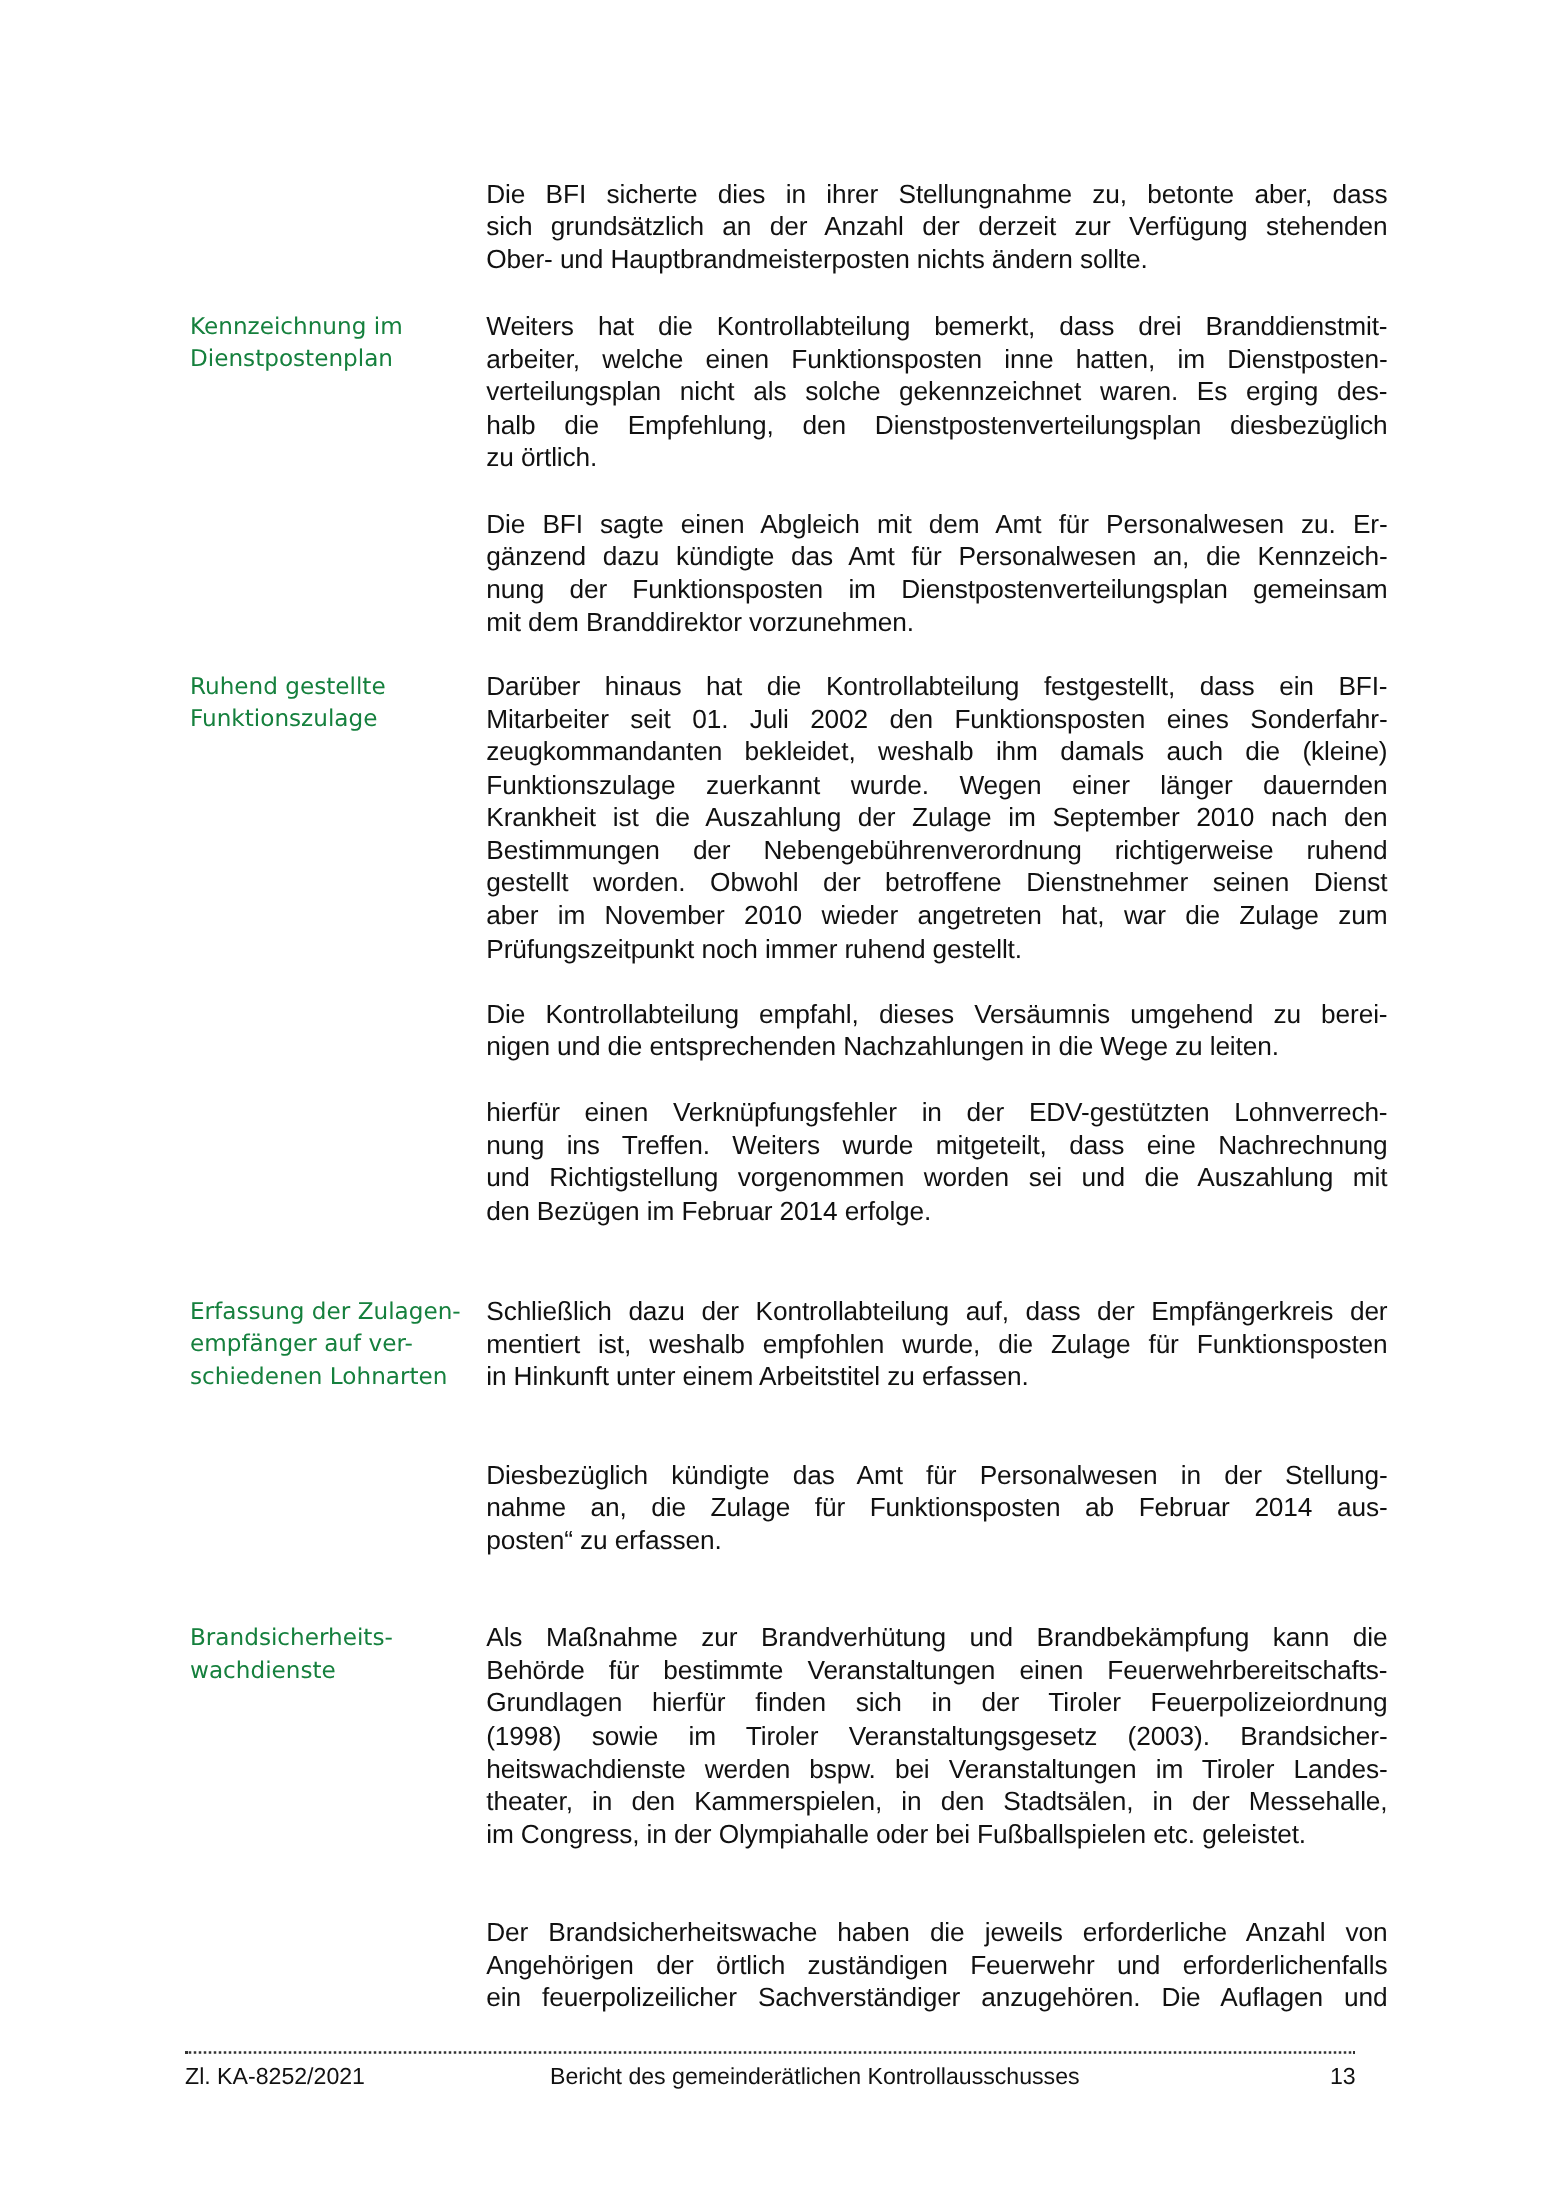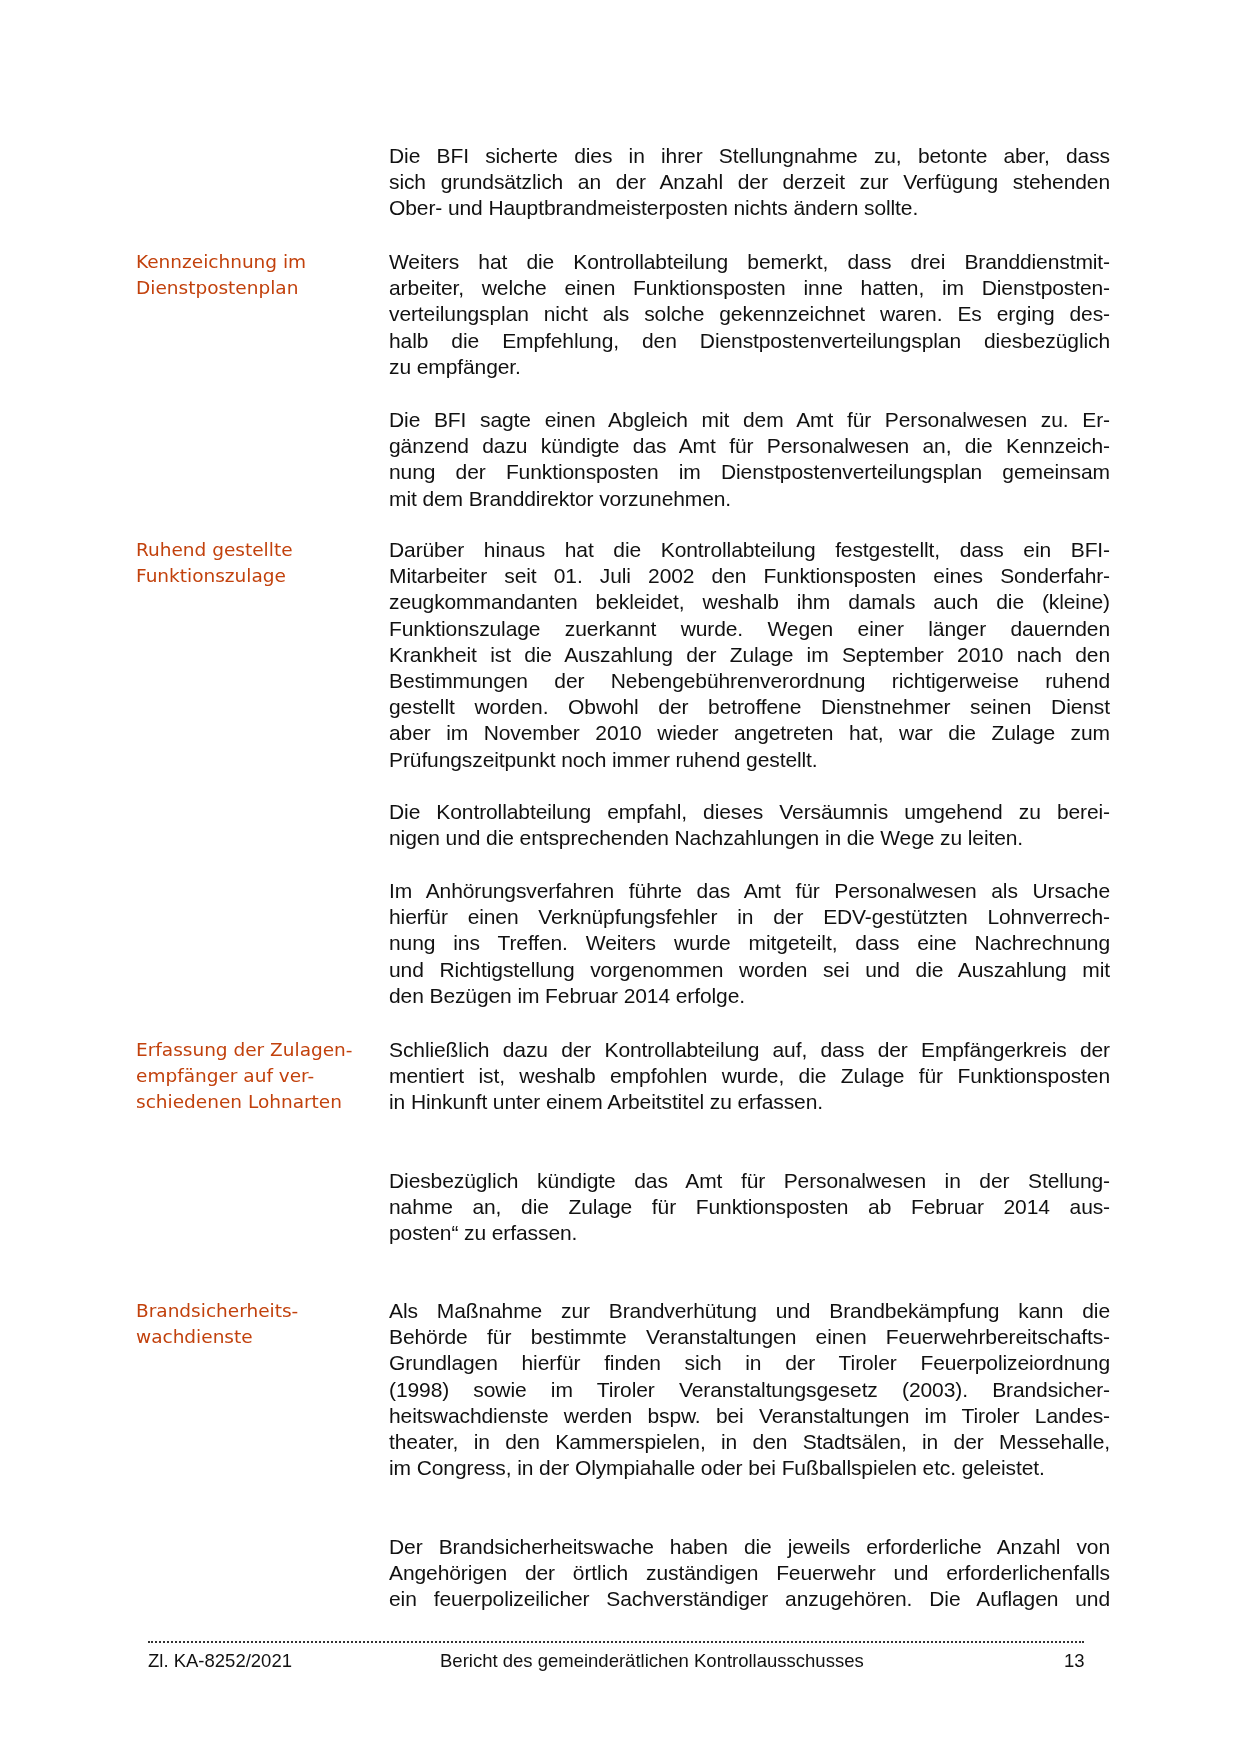--- a/index.html
+++ b/index.html
@@ -1,21 +1,21 @@
 <!DOCTYPE html>
 <html><head>
   <meta charset="utf-8">
   <style>
     html, body { margin: 0; padding: 0; background: #ffffff; }
     body { width: 1241px; height: 1754px; position: relative; overflow: hidden; }
     .page { position: absolute; left: 0; top: 0; width: 1241px; height: 1430px; text-decoration: underline; }
     .side {
-      position: absolute; left: 136px; width: 230px;
+      position: absolute; left: 152px; width: 230px;
       font-family: "DejaVu Sans", sans-serif; font-size: 18.5px; line-height: 26px;
-      color: #c2410c;
+      color: #15803d;
     }
     .side span { display: block; white-space: nowrap; }
     .para {
       position: absolute; left: 389px; width: 721px;
       font-family: "Liberation Sans", sans-serif; font-size: 21px; line-height: 26.2px;
       color: #111111; text-align: justify; letter-spacing: -0.1px;
     }
     .para span { display: block; text-align: justify; text-align-last: justify; white-space: nowrap; }
     .para span.last { text-align-last: left; }
     .footer-rule {
@@ -40,21 +40,21 @@
 
   <div class="side" style="top:249px">
     <span>Kennzeichnung im</span>
     <span>Dienstpostenplan</span>
   </div>
   <div class="para" style="top:249px">
     <span>Weiters hat die Kontrollabteilung bemerkt, dass drei Branddienstmit-</span>
     <span>arbeiter, welche einen Funktionsposten inne hatten, im Dienstposten-</span>
     <span>verteilungsplan nicht als solche gekennzeichnet waren. Es erging des-</span>
     <span>halb die Empfehlung, den Dienstpostenverteilungsplan diesbezüglich</span>
-    <span class="last">zu empfänger.</span>
+    <span class="last">zu örtlich.</span>
   </div>
   <div class="para" style="top:407px">
     <span>Die BFI sagte einen Abgleich mit dem Amt für Personalwesen zu. Er-</span>
     <span>gänzend dazu kündigte das Amt für Personalwesen an, die Kennzeich-</span>
     <span>nung der Funktionsposten im Dienstpostenverteilungsplan gemeinsam</span>
     <span class="last">mit dem Branddirektor vorzunehmen.</span>
   </div>
 
   <div class="side" style="top:537px">
     <span>Ruhend gestellte</span>
@@ -69,21 +69,20 @@
     <span>Bestimmungen der Nebengebührenverordnung richtigerweise ruhend</span>
     <span>gestellt worden. Obwohl der betroffene Dienstnehmer seinen Dienst</span>
     <span>aber im November 2010 wieder angetreten hat, war die Zulage zum</span>
     <span class="last">Prüfungszeitpunkt noch immer ruhend gestellt.</span>
   </div>
   <div class="para" style="top:799px">
     <span>Die Kontrollabteilung empfahl, dieses Versäumnis umgehend zu berei-</span>
     <span class="last">nigen und die entsprechenden Nachzahlungen in die Wege zu leiten.</span>
   </div>
   <div class="para" style="top:878px">
-    <span>Im Anhörungsverfahren führte das Amt für Personalwesen als Ursache</span>
     <span>hierfür einen Verknüpfungsfehler in der EDV-gestützten Lohnverrech-</span>
     <span>nung ins Treffen. Weiters wurde mitgeteilt, dass eine Nachrechnung</span>
     <span>und Richtigstellung vorgenommen worden sei und die Auszahlung mit</span>
     <span class="last">den Bezügen im Februar 2014 erfolge.</span>
   </div>
 
   <div class="side" style="top:1037px">
     <span>Erfassung der Zulagen-</span>
     <span>empfänger auf ver-</span>
     <span>schiedenen Lohnarten</span>

